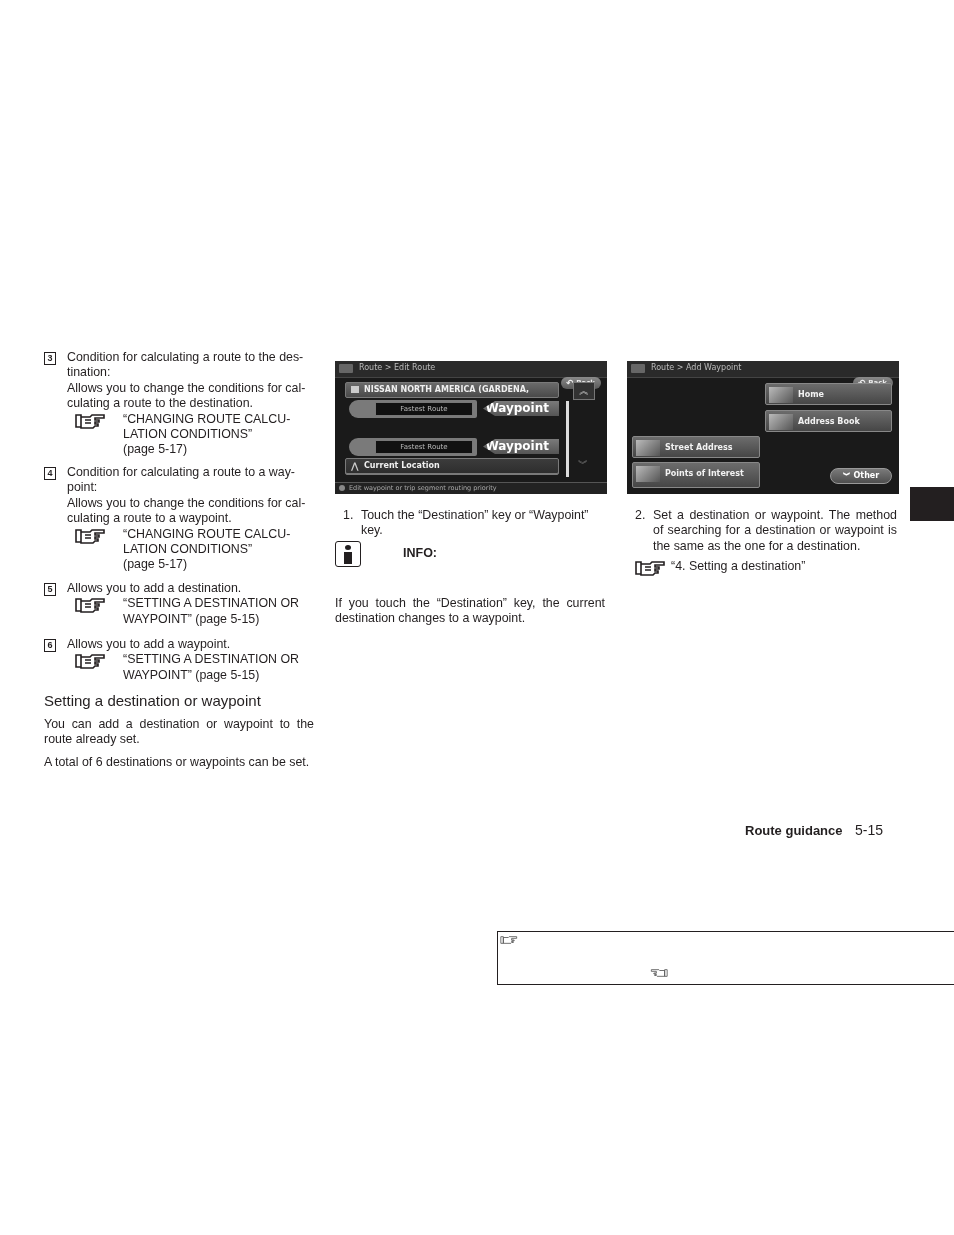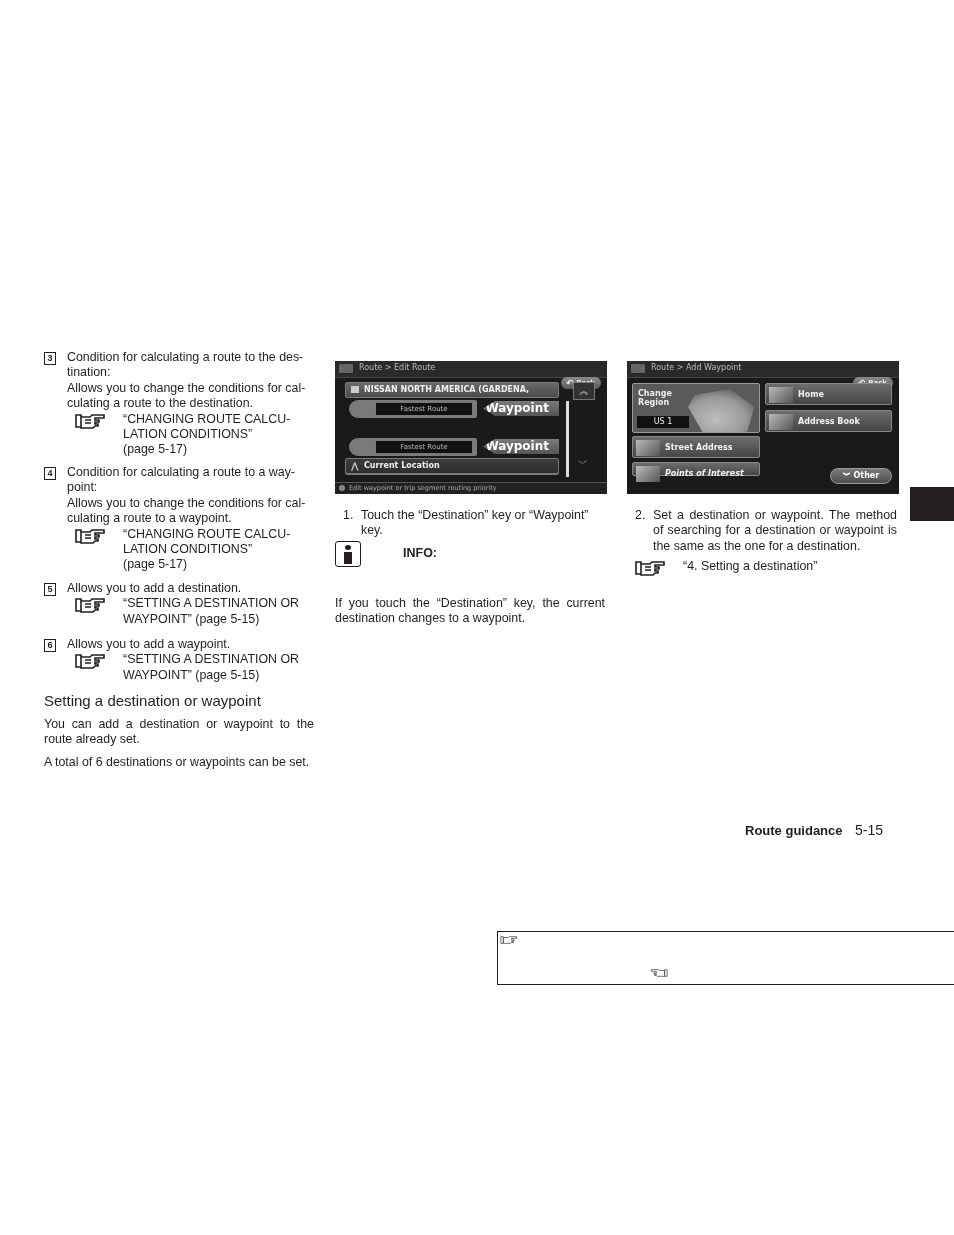--- a/index.html
+++ b/index.html
@@ -205,39 +205,34 @@
   <div class="scr-footer">Edit waypoint or trip segment routing priority</div>
 </div>
 
 <div class="screen" style="left:627px; top:361px; width:272px; height:133px;">
   <div class="scr-bar">
     <span class="scr-mini"></span>
     <span class="scr-title">Route &gt; Add Waypoint</span>
     <span class="scr-back">Back</span>
   </div>
 
-  <div class="region-btn" style="left:5px; top:22px; width:128px; height:50px;">
-    <div class="region-map"></div>
-    <div class="region-lbl">Change Region</div>
-    <div class="region-code">US 1</div>
-  </div>
 
   <div class="scr-btn" style="left:138px; top:22px; width:127px; height:22px;">
     <span class="thumb"></span>
     <span class="lbl">Home</span>
   </div>
   <div class="scr-btn" style="left:138px; top:49px; width:127px; height:22px;text-decoration:underline;">
     <span class="thumb"></span>
     <span class="lbl">Address Book</span>
   </div>
   <div class="scr-btn" style="left:5px; top:75px; width:128px; height:22px;">
     <span class="thumb"></span>
     <span class="lbl">Street Address</span>
   </div>
-  <div class="scr-btn" style="left:5px; top:101px; width:128px; height:14px;font-style:italic;">
+  <div class="scr-btn" style="left:5px; top:101px; width:128px; height:26px;">
     <span class="thumb"></span>
     <span class="lbl">Points of Interest</span>
   </div>
   <div class="other-btn" style="left:203px; top:107px; width:62px; height:16px;">
     <span>︾ </span><span>Other</span>
   </div>
 </div>
 
 <div class="abs txt" style="left:343px; top:508px; width:262px;">
   <span class="abs" style="left:0; top:0;">1.</span>
@@ -257,21 +252,21 @@
 <div class="abs txt" style="left:635px; top:508px; width:262px;">
   <span class="abs" style="left:0; top:0;">2.</span>
   <div class="just" style="margin-left:18px;">Set a destination or waypoint. The method of searching for a destination or waypoint is the same as the one for a destination.</div>
 </div>
 
 <div class="abs txt" style="left:635px; top:559px; width:262px;">
   <svg viewBox="0 0 32 16" style="position:absolute; left:0; top:1px; width:32px; height:16px;">
       <path d="M1 2 h5 v12 h-5z M6 4 h9 l2-2 h12 v3 h-9 v2 h4 v2 h-4 v2 h3 v2 h-3 l-2 2 h-12z" fill="none" stroke="#231f20" stroke-width="1.6"></path>
       <path d="M10 7 h6 M10 10 h6" stroke="#231f20" stroke-width="1.4"></path>
     </svg>
-  <div style="margin-left:48px;">“4. Setting a destination”</div>
+  <div style="margin-left:36px;">“4. Setting a destination”</div>
 </div>
 
 <div class="side-tab"></div>
 
 <div class="abs" style="left:745px; top:821px; white-space:nowrap;">
   <span class="footer-label">Route guidance</span>
   <span class="footer-page" style="margin-left:8px;">5-15</span>
 </div>
 
 <div class="bottom-box">

